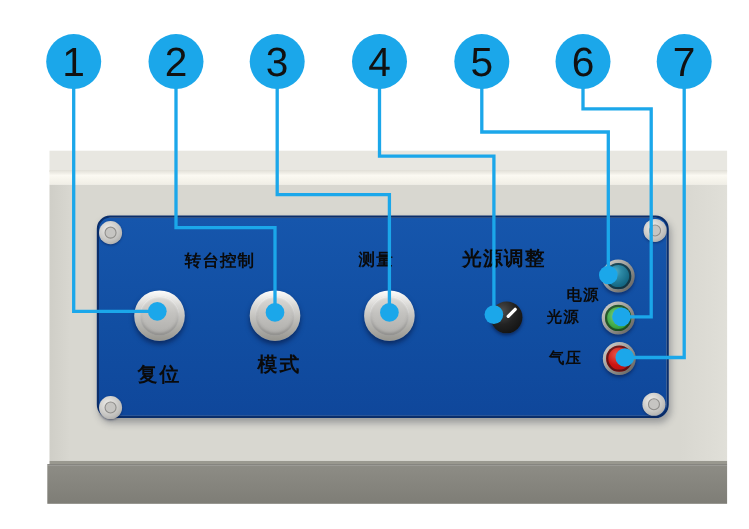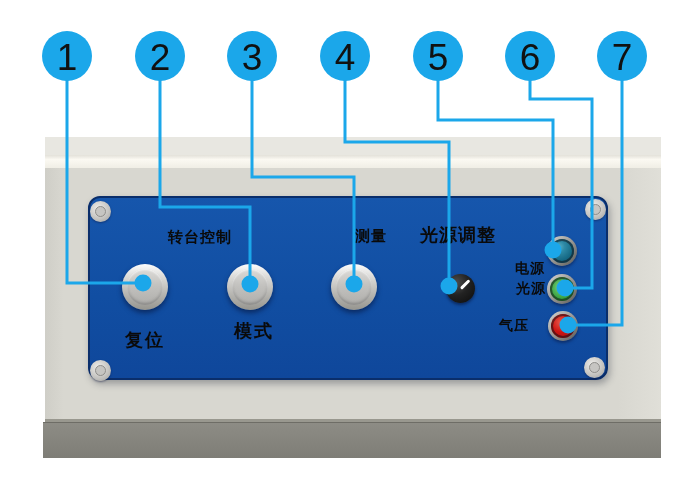--- a/index.html
+++ b/index.html
@@ -69,42 +69,42 @@
 <div class="abs bottom-band"></div>
 
 <div class="abs panel"></div>
 
 <div class="abs screw" style="left:90px;top:201px;"></div>
 <div class="abs screw" style="left:585px;top:199px;"></div>
 <div class="abs screw" style="left:90px;top:360px;"></div>
 <div class="abs screw" style="left:584px;top:357px;"></div>
 
 <div class="abs lbl lbl-group" style="left:200px;top:237px;">转台控制</div>
-<div class="abs lbl lbl-group" style="left:371px;top:236px;">测量</div>
+<div class="abs lbl lbl-group" style="left:342px;top:236px;">测量</div>
 <div class="abs lbl lbl-group-lg" style="left:458px;top:235px;">光源调整</div>
 
 <div class="abs pbtn" style="left:122px;top:264px;">
     <div class="face-inner"></div>
   </div>
 <div class="abs pbtn" style="left:227px;top:264px;">
     <div class="face-inner"></div>
   </div>
 <div class="abs pbtn" style="left:331px;top:264px;">
     <div class="face-inner"></div>
   </div>
 
 <div class="abs lbl lbl-btn" style="left:145px;top:340px;text-align:center;">复位</div>
 <div class="abs lbl lbl-btn" style="left:254px;top:331px;">模式</div>
 
 <div class="abs knob" style="left:446px;top:274px;">
   <div class="pointer"></div>
 </div>
 
 <div class="abs lbl lbl-light" style="left:530px;top:251px;margin-top:18px;">电源</div>
-<div class="abs lbl lbl-light" style="left:531px;top:289px;">光源</div>
+<div class="abs lbl lbl-light" style="left:512px;top:289px;">光源</div>
 <div class="abs lbl lbl-light" style="left:514px;top:326px;">气压</div>
 
 <div class="abs light" style="left:547px;top:236px;">
     <div class="lens lens-power"></div>
   </div>
 <div class="abs light" style="left:547px;top:274px;">
     <div class="lens lens-source"></div>
   </div>
 <div class="abs light" style="left:548px;top:311px;">
     <div class="lens lens-air"></div>

